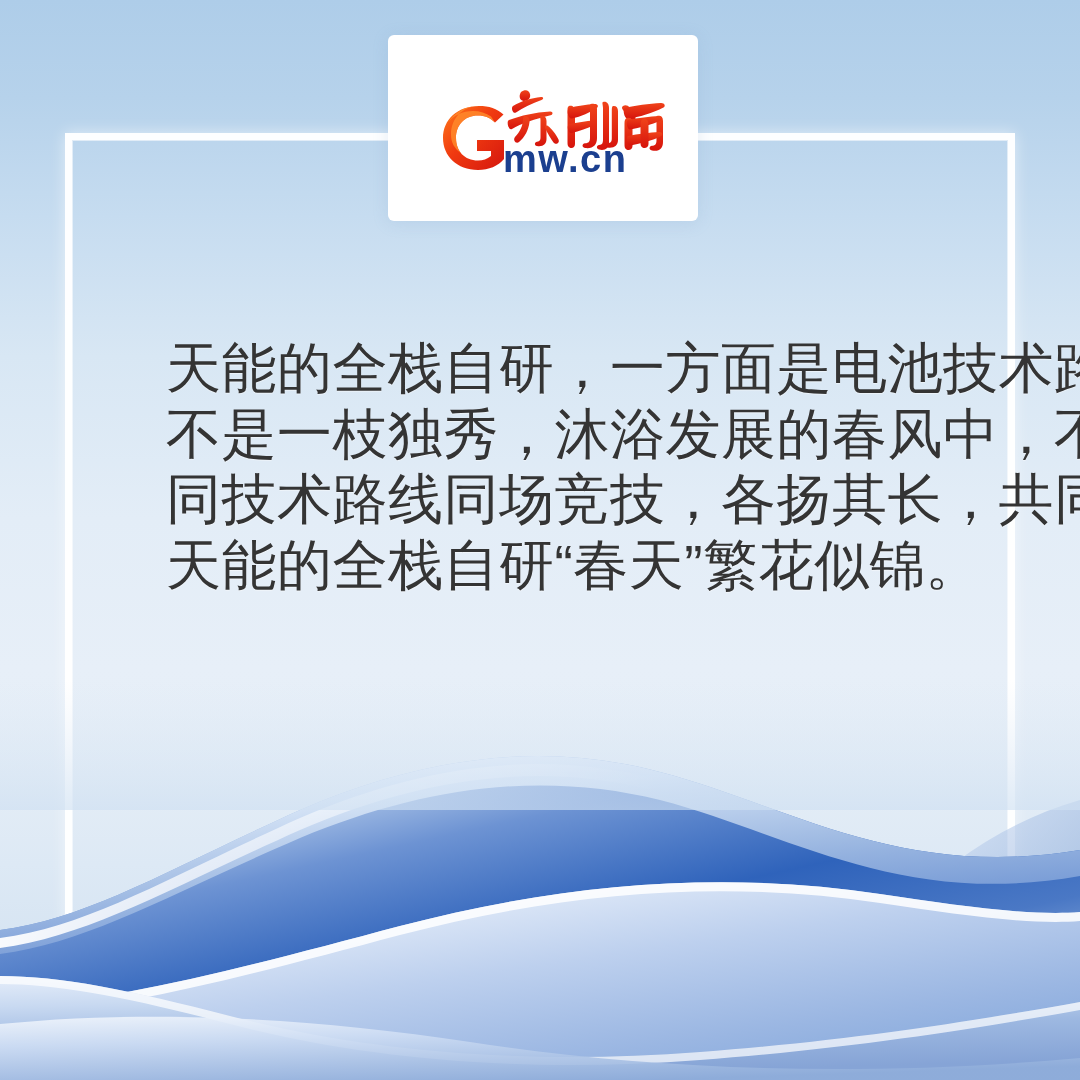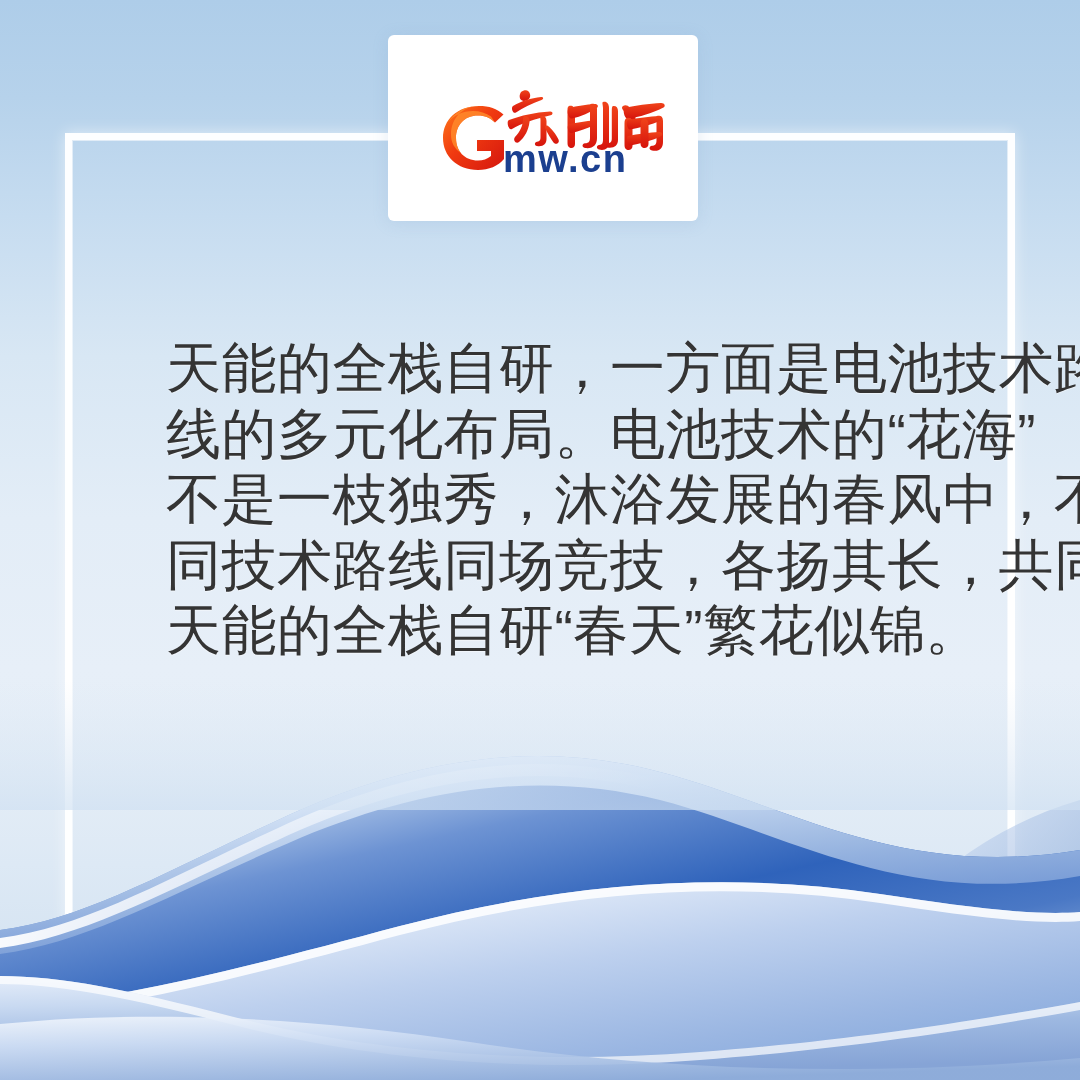--- a/index.html
+++ b/index.html
@@ -154,21 +154,20 @@
 
         <g fill="#1b3f8f">
           <text x="86" y="96" font-family="'Liberation Sans','DejaVu Sans',sans-serif" font-size="38" font-weight="700" letter-spacing="1.5">mw.cn</text>
         </g>
       </svg>
     </div>
   </div>
 
   <div class="headline">
     <span class="ln">天能的全栈自研，一方面是电池技术路</span>
-    <span class="ln">线的多元化布局。电池技术的“花海”</span>
     <span class="ln">不是一枝独秀，沐浴发展的春风中，不</span>
     <span class="ln">同技术路线同场竞技，各扬其长，共同</span>
     <span class="ln">天能的全栈自研“春天”繁花似锦。</span>
   </div>
 
   <div class="waves">
     <svg viewBox="0 0 1080 400" preserveAspectRatio="none" aria-hidden="true">
       <defs>
         <linearGradient id="wDeep" x1="0.12" y1="0" x2="0.85" y2="1">
           <stop offset="0%" stop-color="#eef4fb"></stop>

